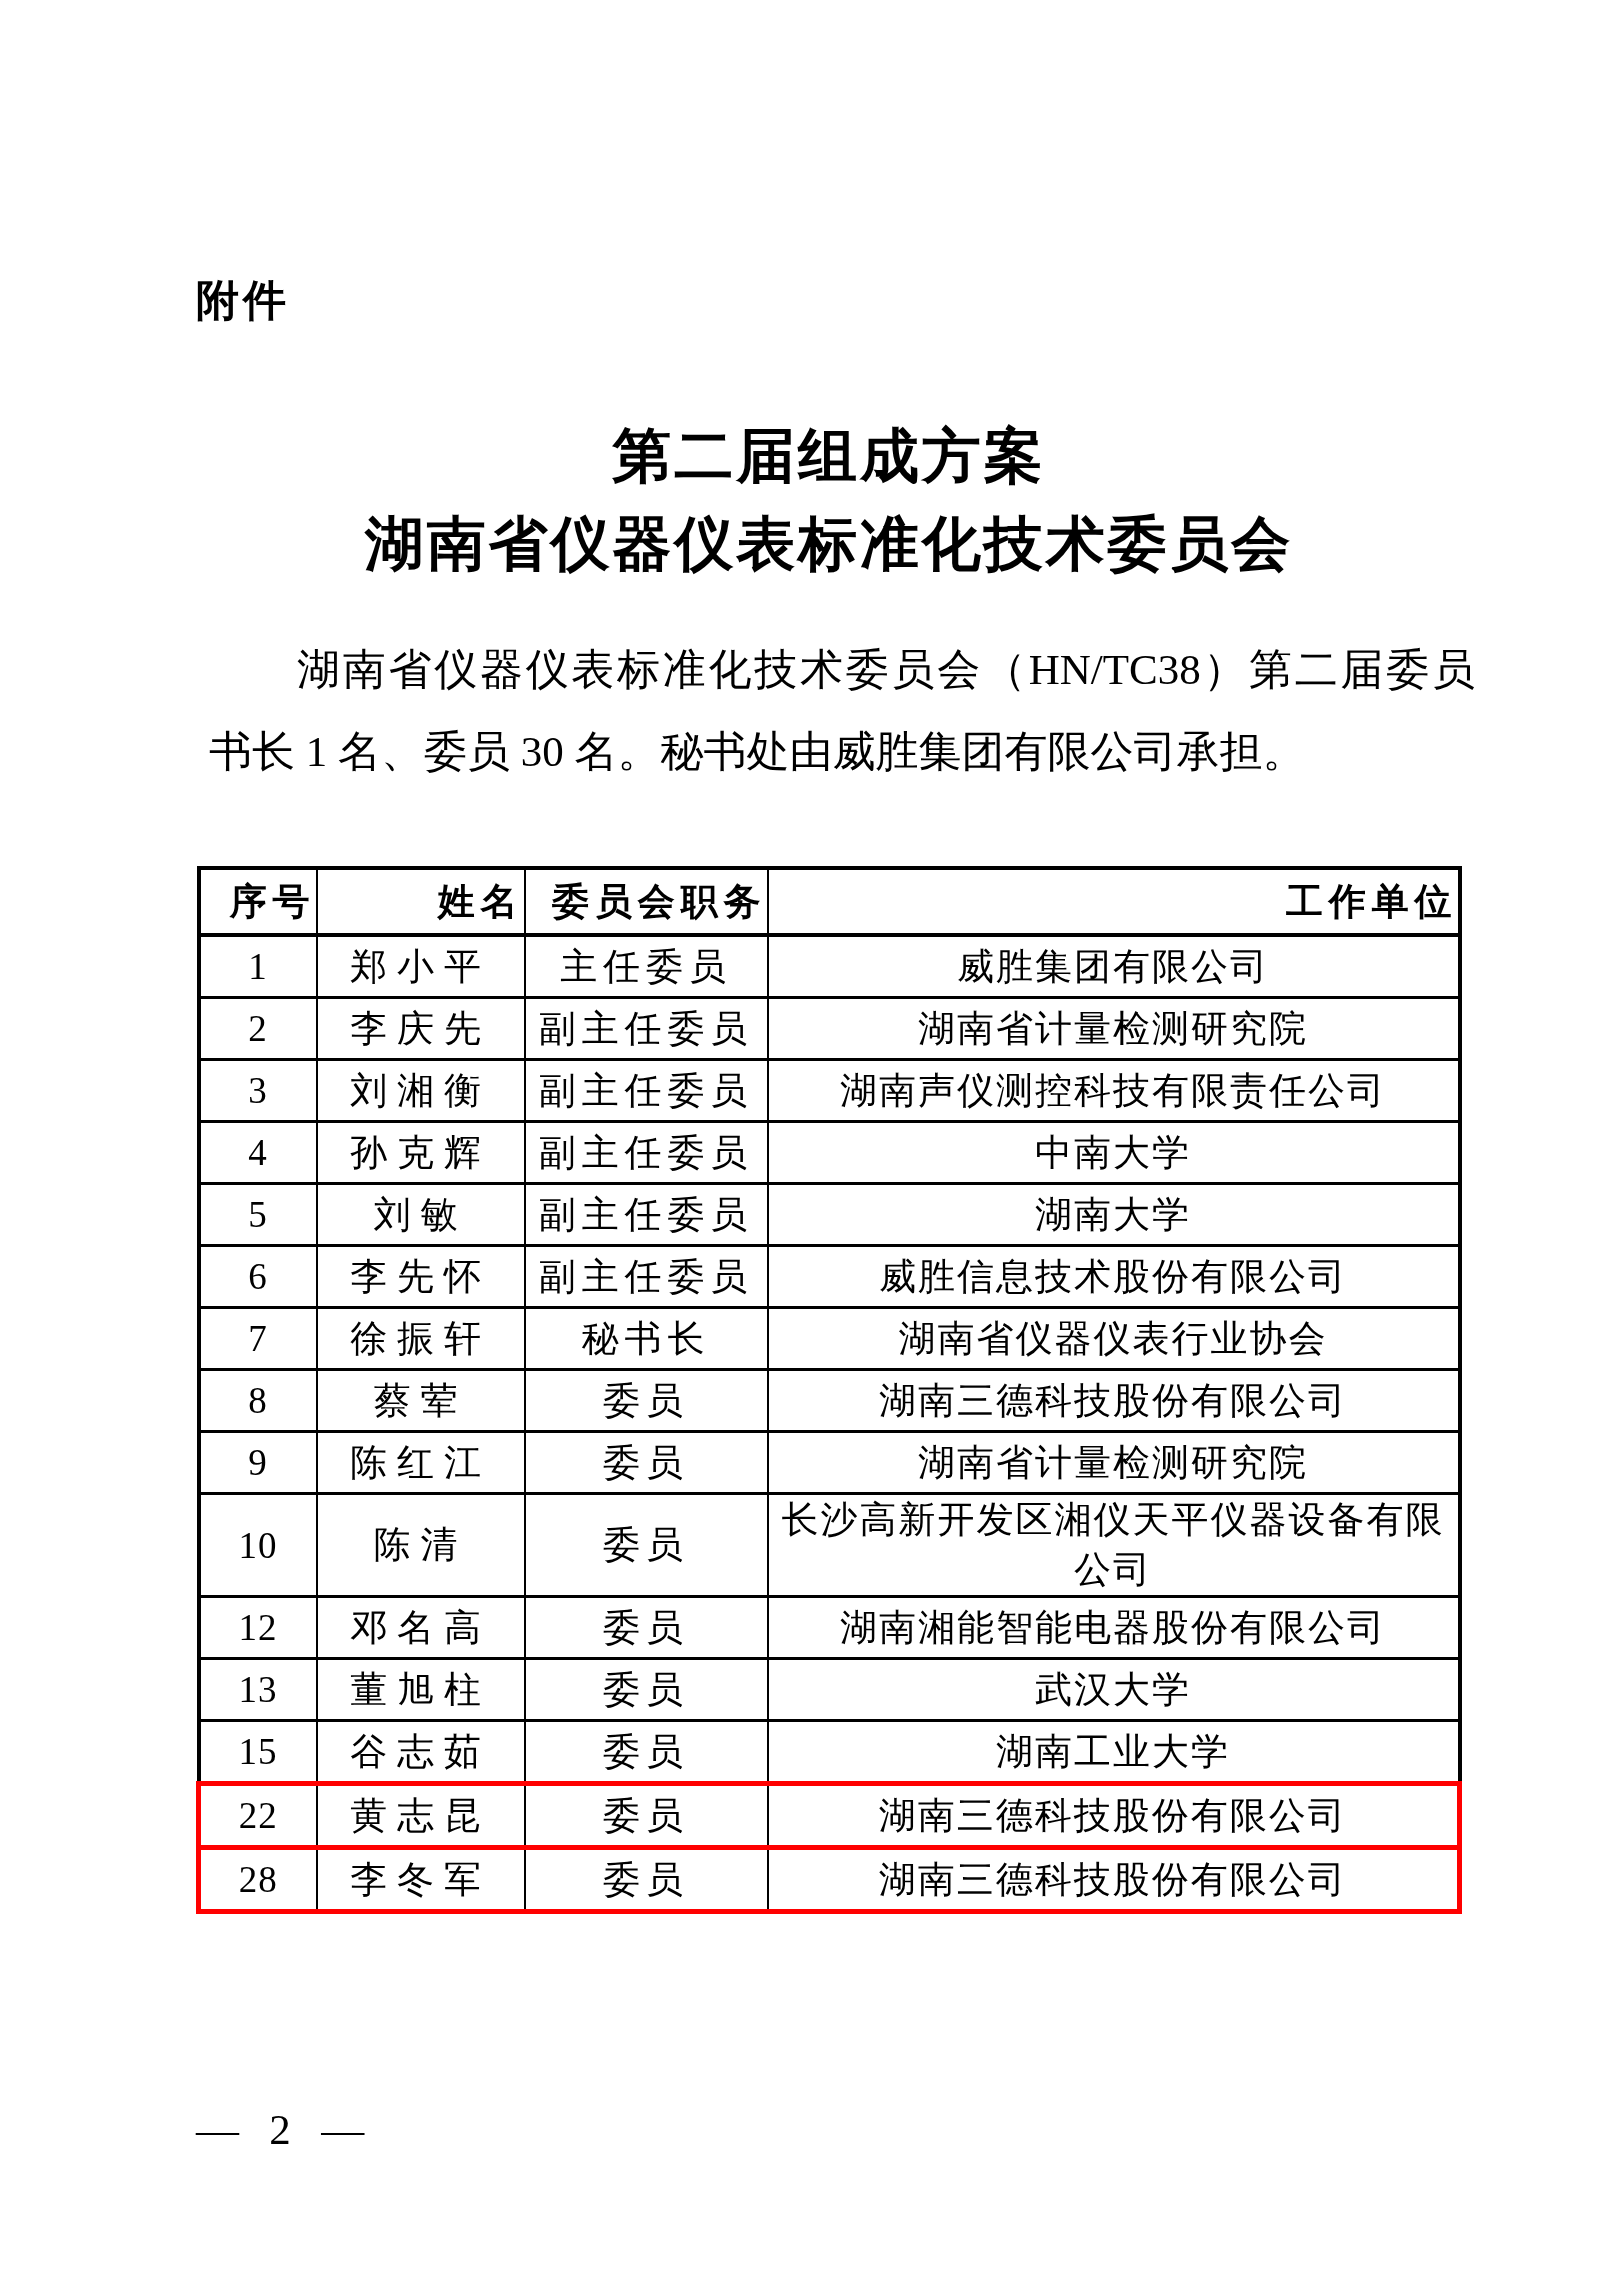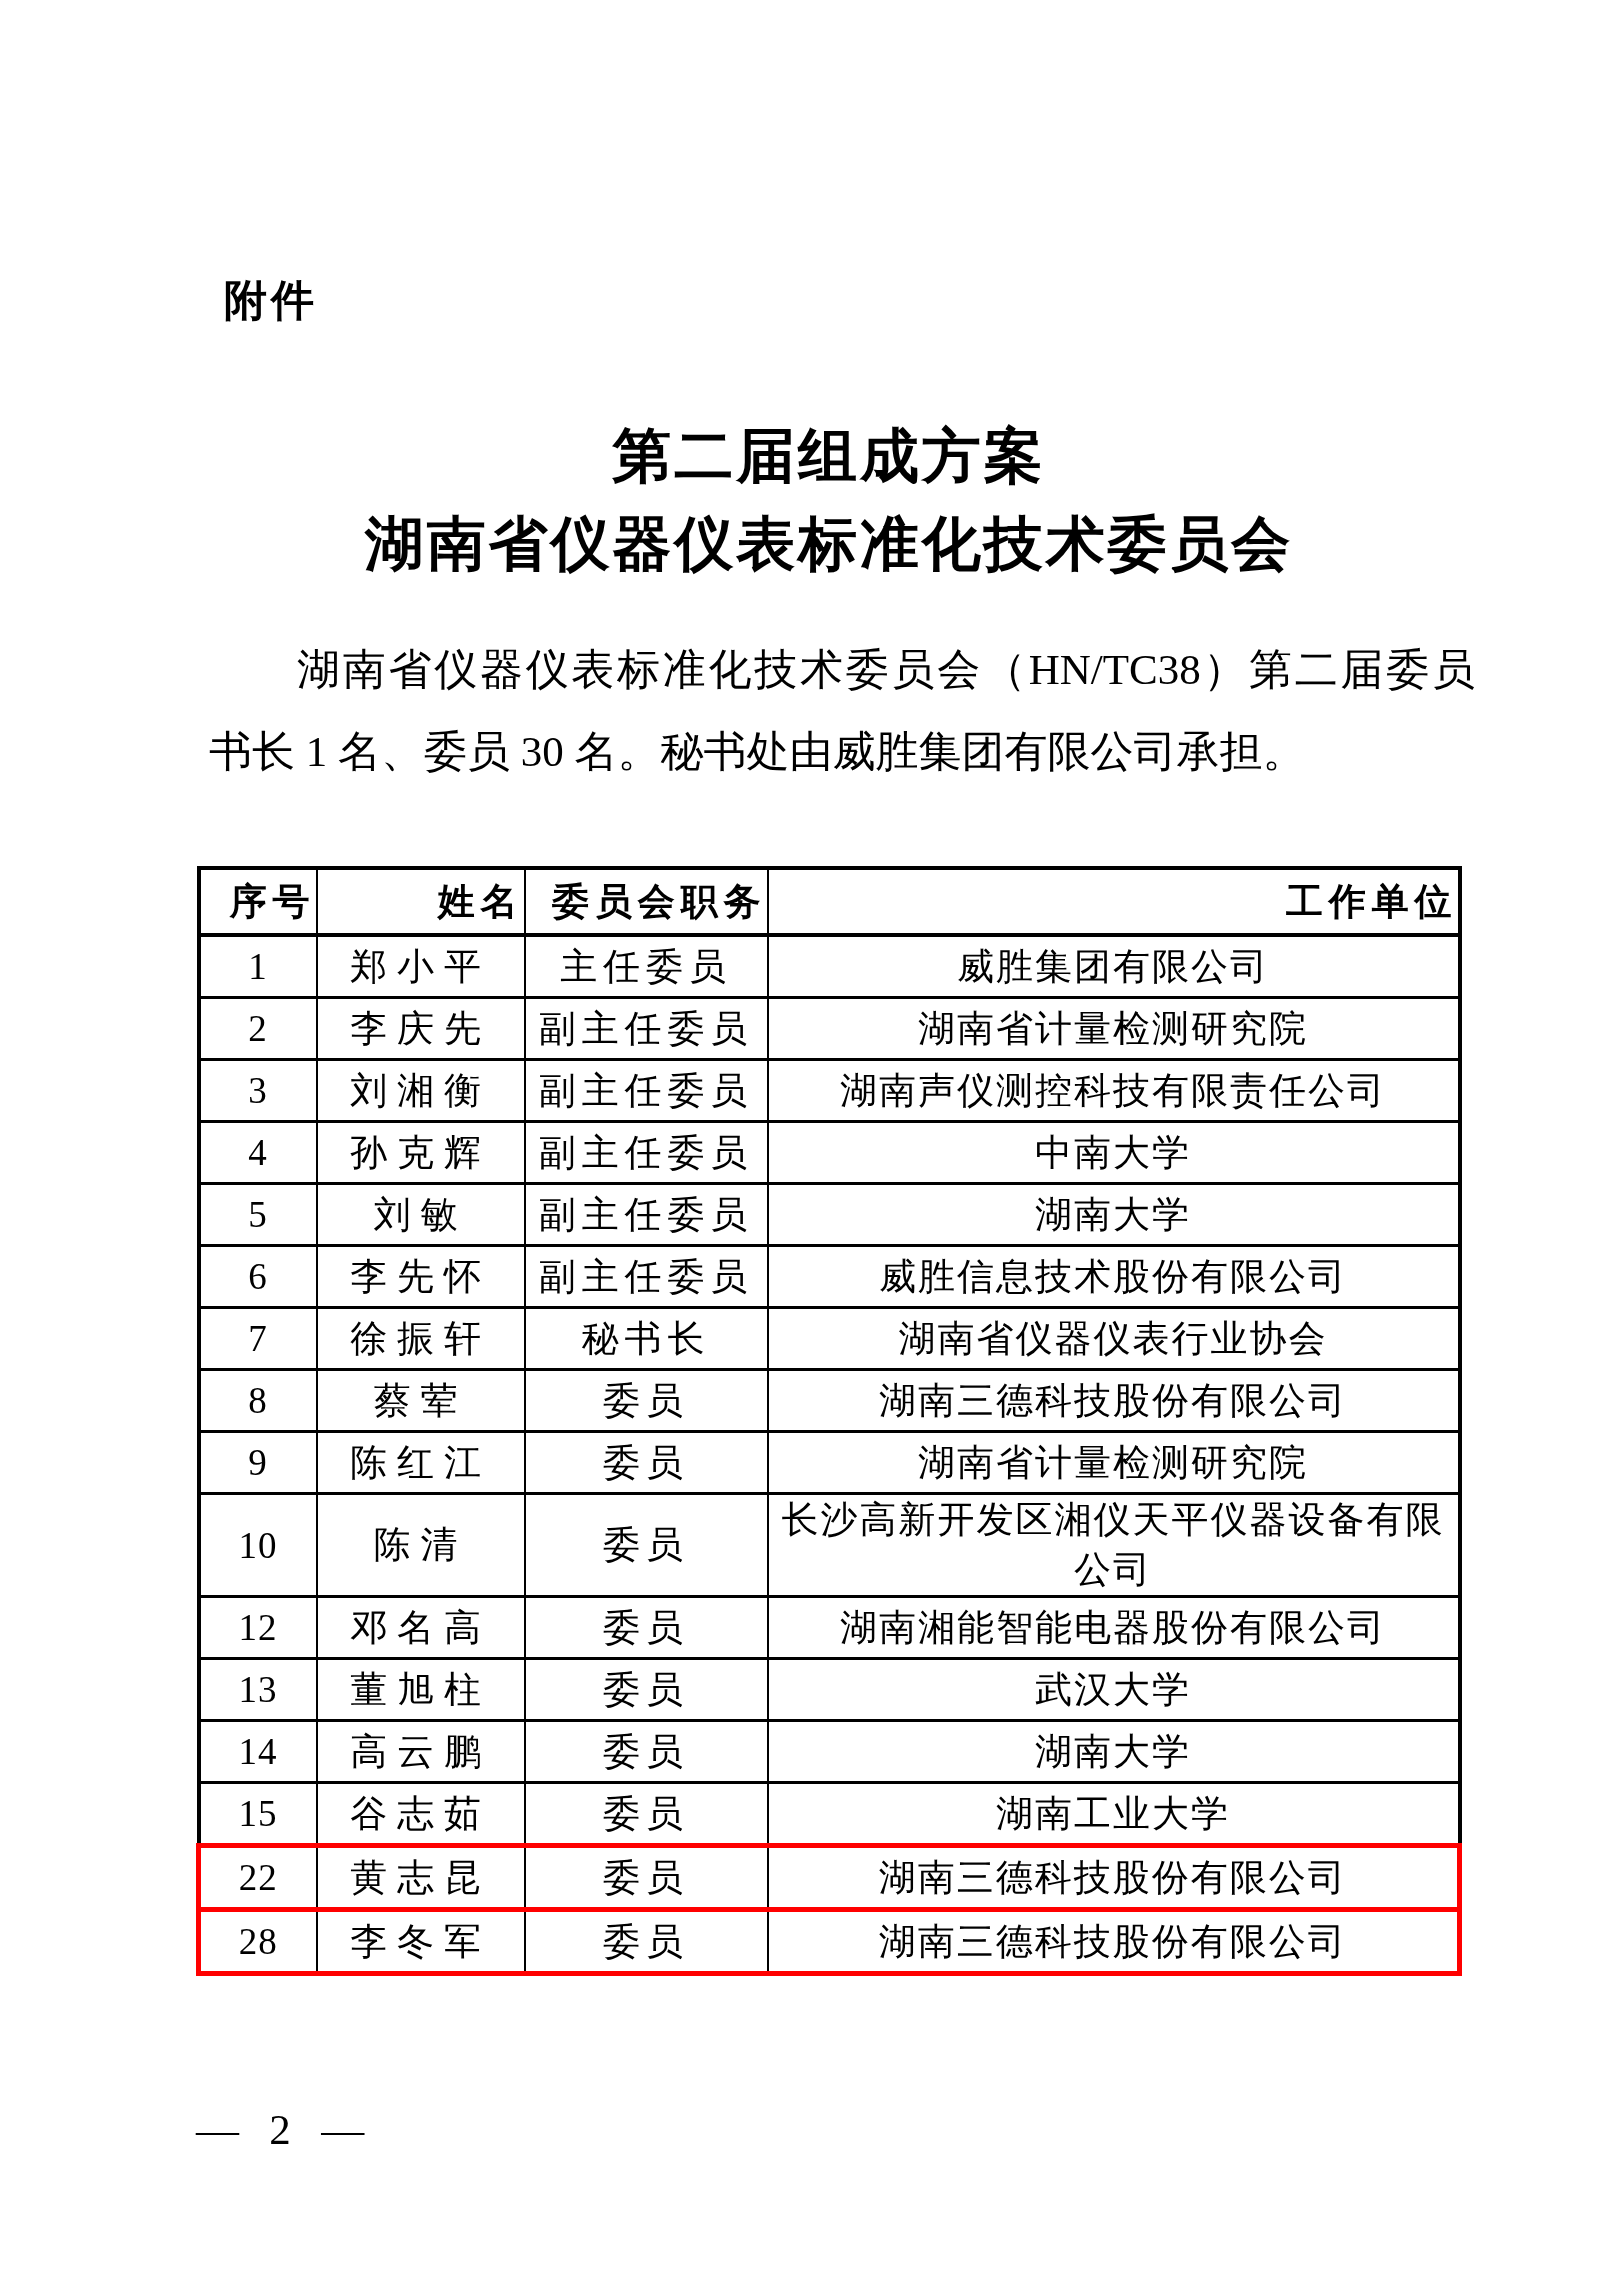--- a/index.html
+++ b/index.html
@@ -17,21 +17,20 @@
     overflow: hidden;
   }
   .attachment {
     position: absolute;
     left: 196px;
     top: 272px;
     font-family: "Liberation Sans", sans-serif;
     font-weight: bold;
     font-size: 43px;
     letter-spacing: 3.9px;
-    margin-left: 28px;
   }
   .doc-title {
     position: absolute;
     left: 196px;
     top: 412px;
     width: 1266px;
     text-align: center;
     font-weight: bold;
     font-size: 59px;
     line-height: 88px;
@@ -216,26 +215,20 @@
             <td class="role">委员</td>
             <td class="org">湖南湘能智能电器股份有限公司</td>
           </tr>
           <tr>
             <td class="no">13</td>
             <td class="name">董旭柱</td>
             <td class="role">委员</td>
             <td class="org">武汉大学</td>
           </tr>
           <tr>
-            <td class="no">14</td>
-            <td class="name">高云鹏</td>
-            <td class="role">委员</td>
-            <td class="org">湖南大学</td>
-          </tr>
-          <tr>
             <td class="no">15</td>
             <td class="name">谷志茹</td>
             <td class="role">委员</td>
             <td class="org">湖南工业大学</td>
           </tr>
           <tr class="highlight">
             <td class="no">22</td>
             <td class="name">黄志昆</td>
             <td class="role">委员</td>
             <td class="org">湖南三德科技股份有限公司</td>

